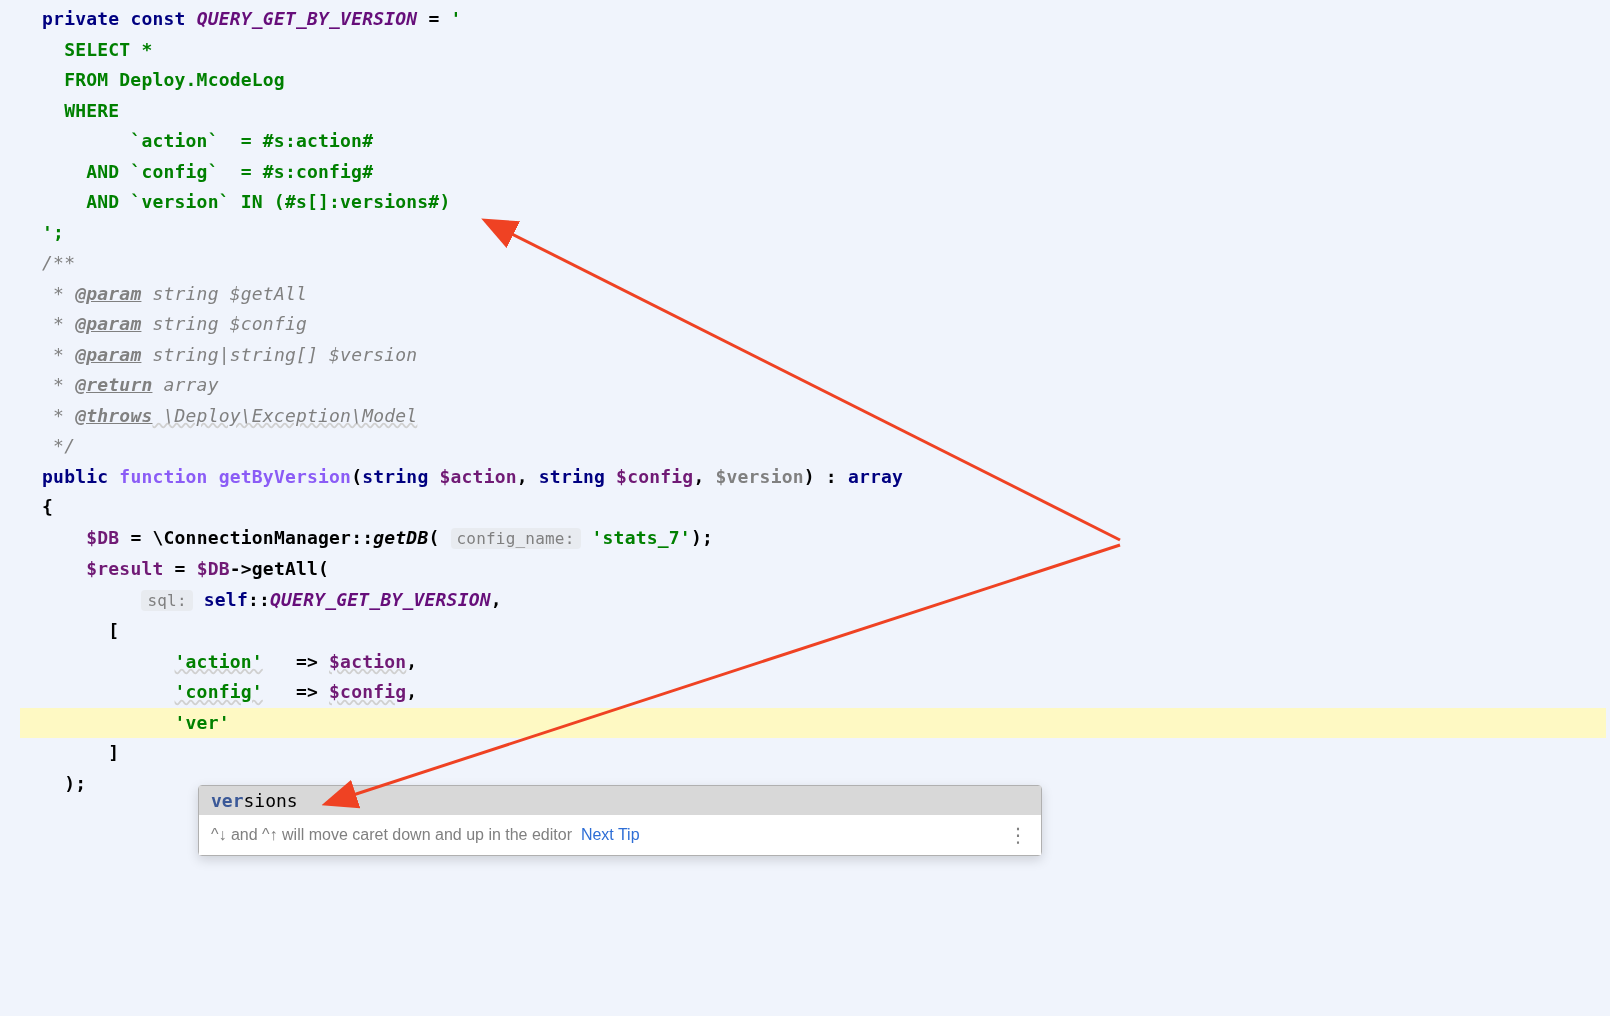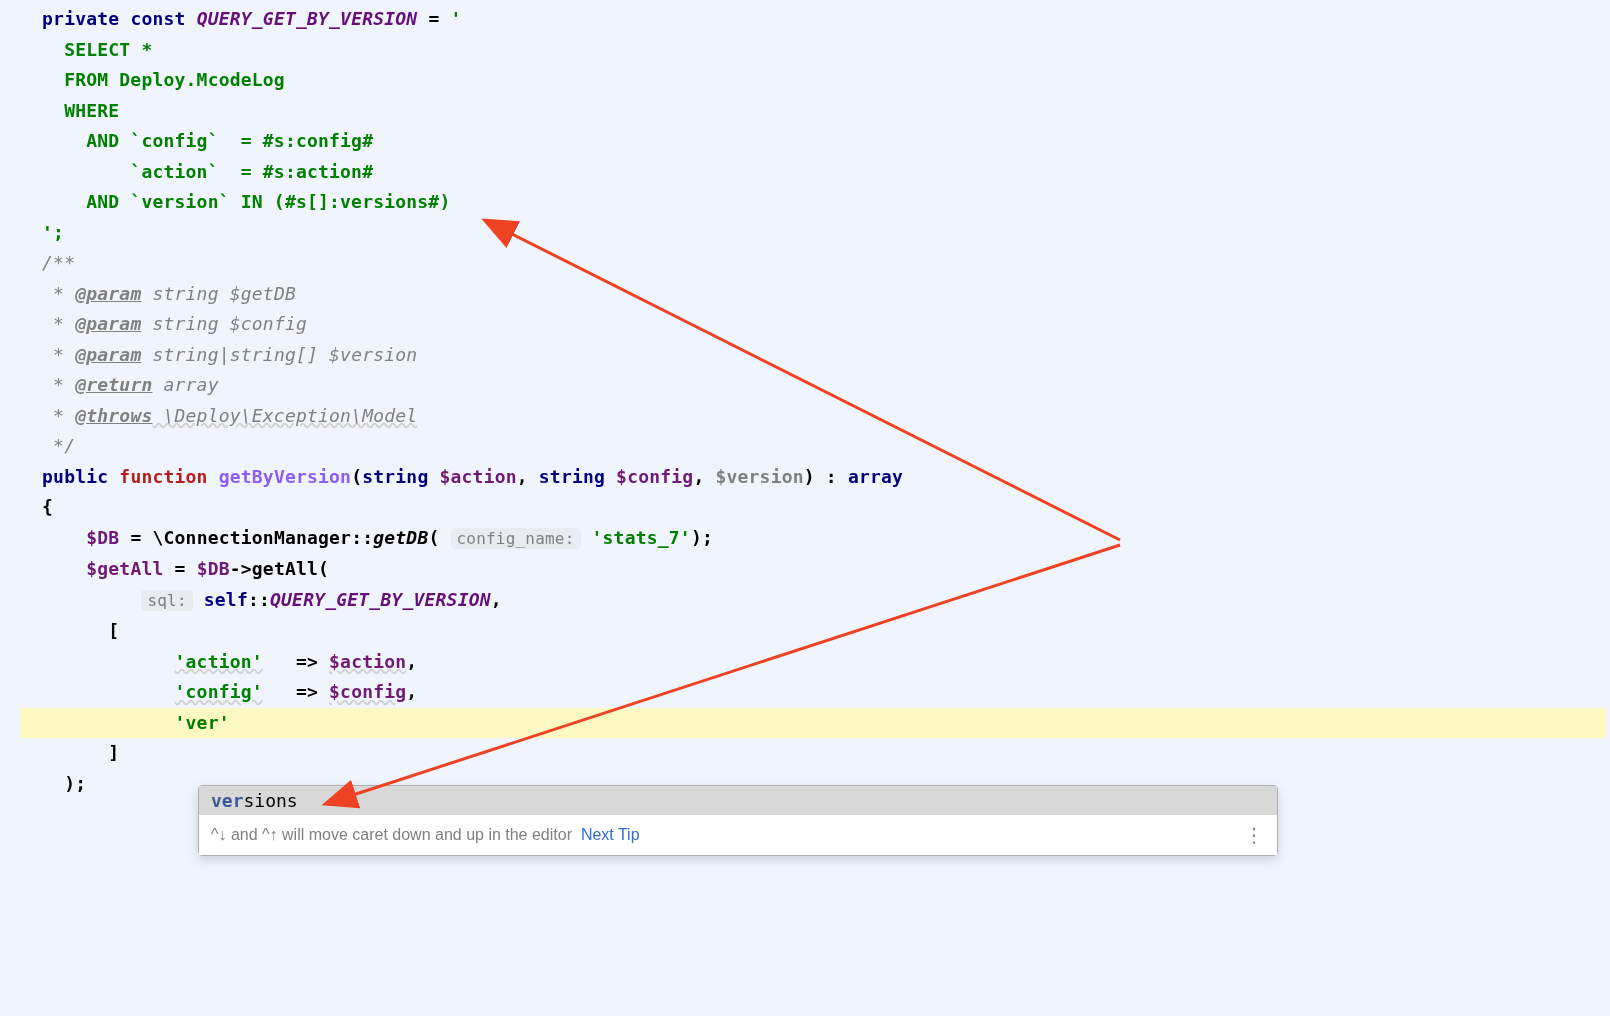--- a/index.html
+++ b/index.html
@@ -23,21 +23,21 @@
   .line {
     white-space: pre;
     font-weight: bold;
     letter-spacing: 0.2px;
     position: relative;
   }
   .line-highlight {
     background: #fef9c3;
   }
   .kw-const { color: #000080; font-weight: bold; }
-  .kw-function { color: #b91c1c; font-weight: bold; }
+  .kw-function { color: #8b5cf6; font-weight: bold; }
   .kw-type { color: #000080; font-weight: bold; }
   .kw-self { color: #000080; font-weight: bold; }
   .kw-public { color: #000080; font-weight: bold; }
   .kw-private { color: #000080; font-weight: bold; }
   .constant-name { color: #660e7a; font-style: italic; font-weight: bold; }
   .string { color: #008000; font-weight: bold; }
   .plain { color: #000; }
   .comment { color: #808080; font-style: italic; font-weight: normal; }
   .doc-tag { color: #808080; font-style: italic; font-weight: bold; text-decoration: underline; }
   .func-name { color: #8b5cf6; font-weight: bold; }
@@ -56,21 +56,21 @@
   .string-lit { color: #008000; font-weight: bold; }
   .op { color: #000; }
   .warn-underline {
     text-decoration: underline wavy #d0d0d0;
   }
   
   .autocomplete-popup {
     position: absolute;
     left: 198px;
     top: 785px;
-    width: 1080px;
+    width: 844px;
     background: #fff;
     border: 1px solid #b0b0b0;
     border-radius: 4px;
     box-shadow: 0 4px 12px rgba(0,0,0,0.15);
     font-family: inherit;
     font-weight: normal;
     z-index: 100;
   }
   .autocomplete-item {
     padding: 4px 12px;
@@ -119,50 +119,50 @@
 <div class="editor">
 
   <div class="line">  <span class="kw-private">private</span> <span class="kw-const">const</span> <span class="constant-name">QUERY_GET_BY_VERSION</span><span class="op"> = </span><span class="string">'</span></div>
 
   <div class="line"><span class="string">    SELECT *</span></div>
 
   <div class="line"><span class="string">    FROM Deploy.McodeLog</span></div>
 
   <div class="line"><span class="string">    WHERE</span></div>
 
+  <div class="line"><span class="string">          `action`  = #s:action#</span></div>
+
   <div class="line"><span class="string">      AND `config`  = #s:config#</span></div>
 
-  <div class="line"><span class="string">          `action`  = #s:action#</span></div>
-
   <div class="line"><span class="string">      AND `version` IN (#s[]:versions#)</span></div>
 
 
   <div class="line">  <span class="string">';</span></div>
 
   <div class="line">  <span class="comment">/**</span></div>
 
-  <div class="line">  <span class="comment"> * </span><span class="doc-tag">@param</span><span class="comment"> string $getDB</span></div>
+  <div class="line">  <span class="comment"> * </span><span class="doc-tag">@param</span><span class="comment"> string $getAll</span></div>
 
   <div class="line">  <span class="comment"> * </span><span class="doc-tag">@param</span><span class="comment"> string $config</span></div>
 
   <div class="line">  <span class="comment"> * </span><span class="doc-tag">@param</span><span class="comment"> string|string[] $version</span></div>
 
   <div class="line">  <span class="comment"> * </span><span class="doc-tag">@return</span><span class="comment"> array</span></div>
 
   <div class="line">  <span class="comment"> * </span><span class="doc-tag">@throws</span><span class="comment warn-underline"> \Deploy\Exception\Model</span></div>
 
   <div class="line">  <span class="comment"> */</span></div>
 
   <div class="line">  <span class="kw-public">public</span> <span class="kw-function">function</span> <span class="func-name">getByVersion</span>(<span class="kw-type">string</span> <span class="var">$action</span>, <span class="kw-type">string</span> <span class="var">$config</span>, <span class="var-param">$version</span>) : <span class="kw-type">array</span></div>
 
   <div class="line">  <span class="plain">{</span></div>
 
   <div class="line">      <span class="var">$DB</span> = <span class="plain">\ConnectionManager</span>::<span class="func-call">getDB</span>( <span class="param-hint">config_name:</span> <span class="string-lit">'stats_7'</span>);</div>
 
-  <div class="line">      <span class="var">$getAll</span> = <span class="var">$DB</span>-&gt;<span class="plain">getAll</span>(</div>
+  <div class="line">      <span class="var">$result</span> = <span class="var">$DB</span>-&gt;<span class="plain">getAll</span>(</div>
 
   <div class="line">           <span class="param-hint">sql:</span> <span class="kw-self">self</span>::<span class="constant-name">QUERY_GET_BY_VERSION</span>,</div>
 
   <div class="line"><span class="plain">        [</span></div>
 
   <div class="line">              <span class="string-lit warn-underline">'action'</span><span>   =&gt; </span><span class="var warn-underline">$action</span>,</div>
 
   <div class="line">              <span class="string-lit warn-underline">'config'</span><span>   =&gt; </span><span class="var warn-underline">$config</span>,</div>
 
   <div class="line line-highlight">              <span class="string-lit">'ver'</span></div>

